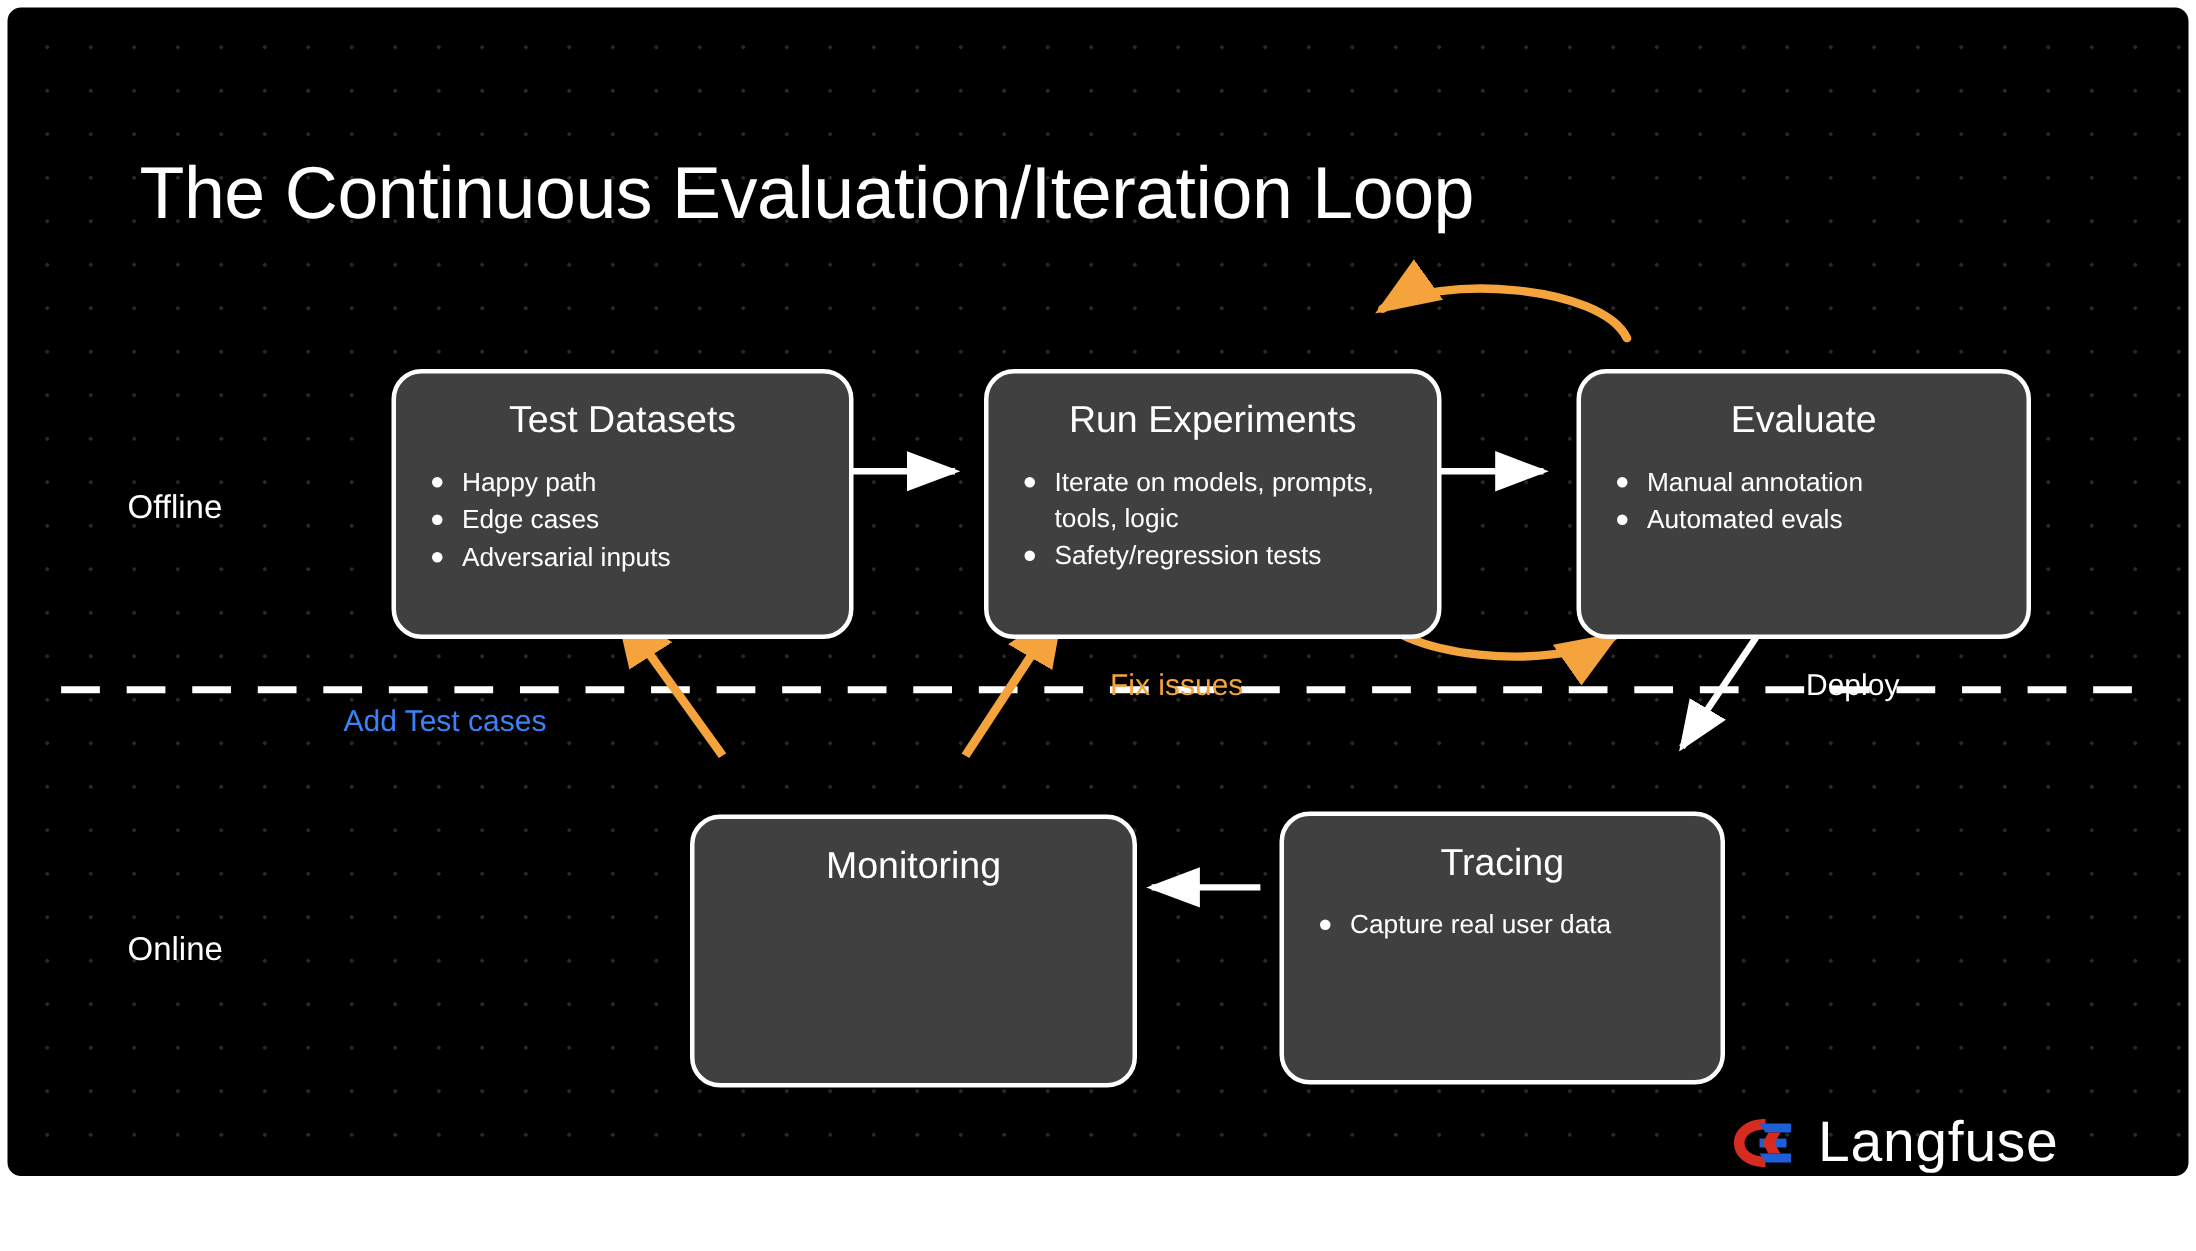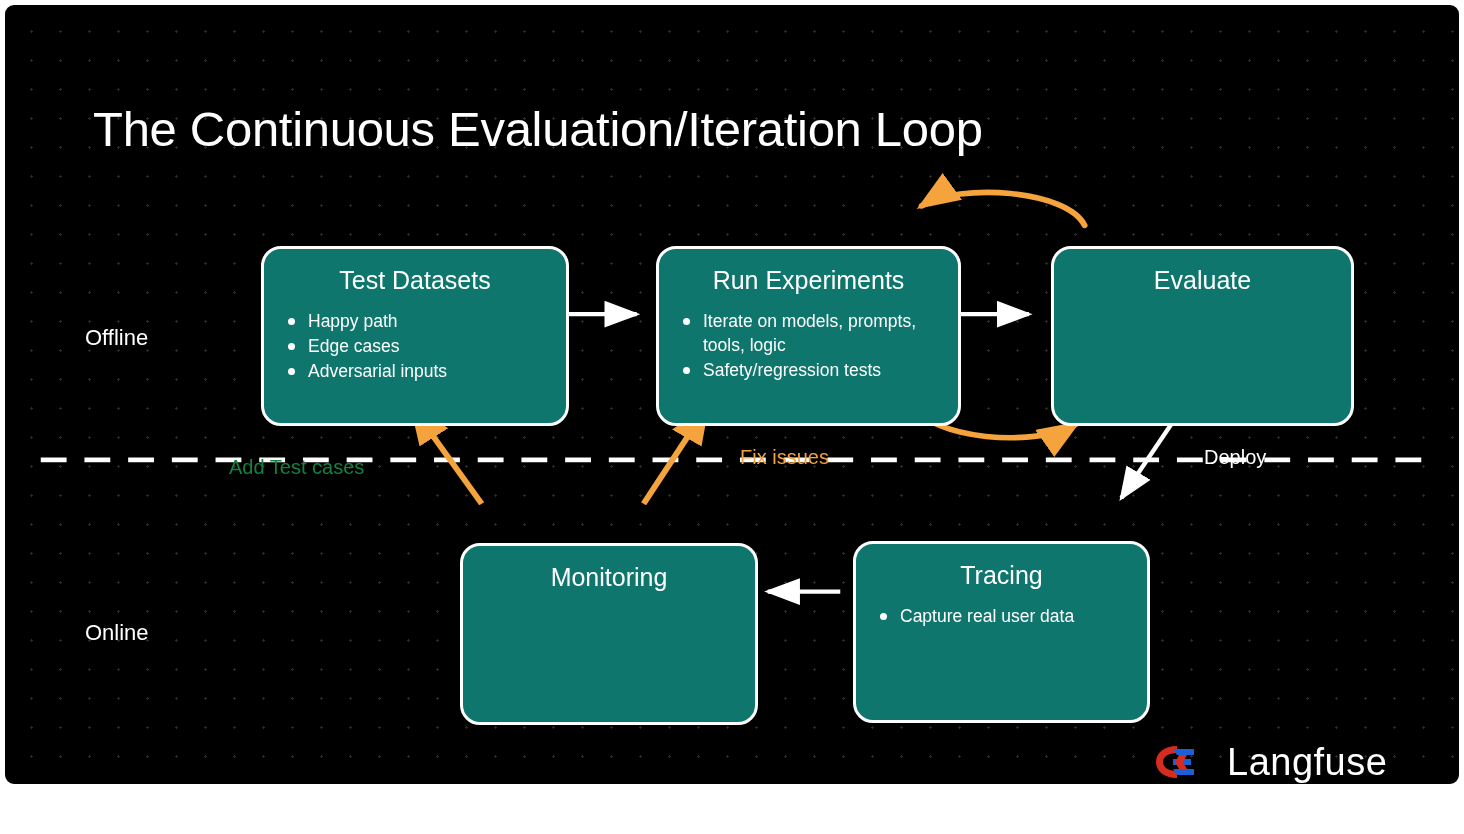--- a/index.html
+++ b/index.html
@@ -43,21 +43,21 @@
     color: #ffffff;
     white-space: nowrap;
   }
   #label-offline { left: 80px; top: 320px; }
   #label-online  { left: 80px; top: 615px; }
 
   .node {
     position: absolute;
     border: 3px solid #ffffff;
     border-radius: 20px;
-    background: #0f766e;
+    background: #404040;
     padding-top: 18px;
   }
   .node-title {
     text-align: center;
     font-size: 25px;
     color: #ffffff;
     line-height: 1.1;
     margin-bottom: 14px;
   }
   .node-list {
@@ -86,30 +86,30 @@
   #node-run-experiments{ left: 651px; top: 241px; width: 305px; height: 180px; }
   #node-evaluate       { left: 1046px; top: 241px; width: 303px; height: 180px; }
   #node-monitoring     { left: 455px; top: 538px; width: 298px; height: 182px; }
   #node-tracing        { left: 848px; top: 536px; width: 297px; height: 182px; }
 
   .edge-label {
     position: absolute;
     font-size: 20px;
     white-space: nowrap;
   }
-  #edge-label-add-test-cases { left: 224px; top: 451px; color: #15803d; text-align: right; }
+  #edge-label-add-test-cases { left: 224px; top: 465px; color: #3b82f6; text-align: right; }
   #edge-label-fix-issues     { left: 735px; top: 441px; color: #F5A33C; }
   #edge-label-deploy         { left: 1199px; top: 441px; color: #ffffff; }
 
   #brand {
     position: absolute;
     left: 1148px; top: 737px;
     display: flex;
     align-items: center;
-    gap: 28px;
+    gap: 13px;
   }
   #brand-logo { width: 46px; height: 40px; display: block; }
   #brand-name {
     font-size: 38px;
     color: #ffffff;
     letter-spacing: 0.5px;
     line-height: 1;
   }
 </style>
 </head>
@@ -165,20 +165,24 @@
   <div class="node" id="node-run-experiments">
     <div class="node-title">Run Experiments</div>
     <ul class="node-list">
       <li>Iterate on models, prompts, tools, logic</li>
       <li>Safety/regression tests</li>
     </ul>
   </div>
 
   <div class="node" id="node-evaluate">
     <div class="node-title">Evaluate</div>
+    <ul class="node-list">
+      <li>Manual annotation</li>
+      <li>Automated evals</li>
+    </ul>
   </div>
 
   <div class="node" id="node-monitoring">
     <div class="node-title">Monitoring</div>
   </div>
 
   <div class="node" id="node-tracing">
     <div class="node-title">Tracing</div>
     <ul class="node-list">
       <li>Capture real user data</li>

